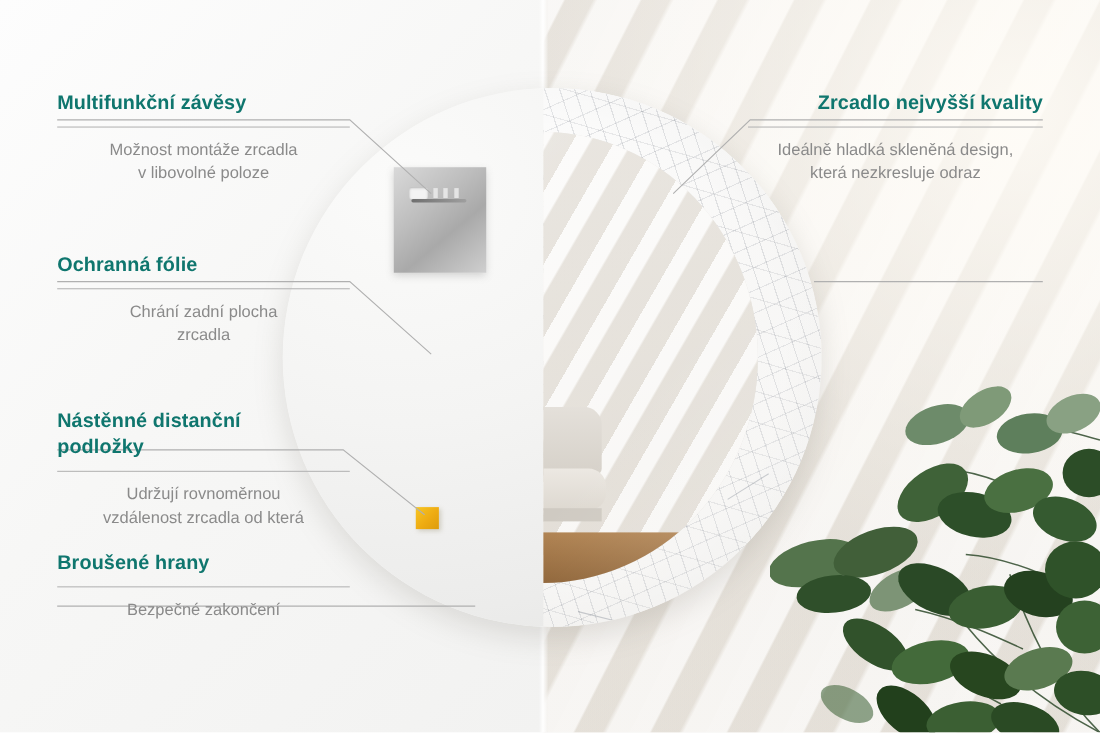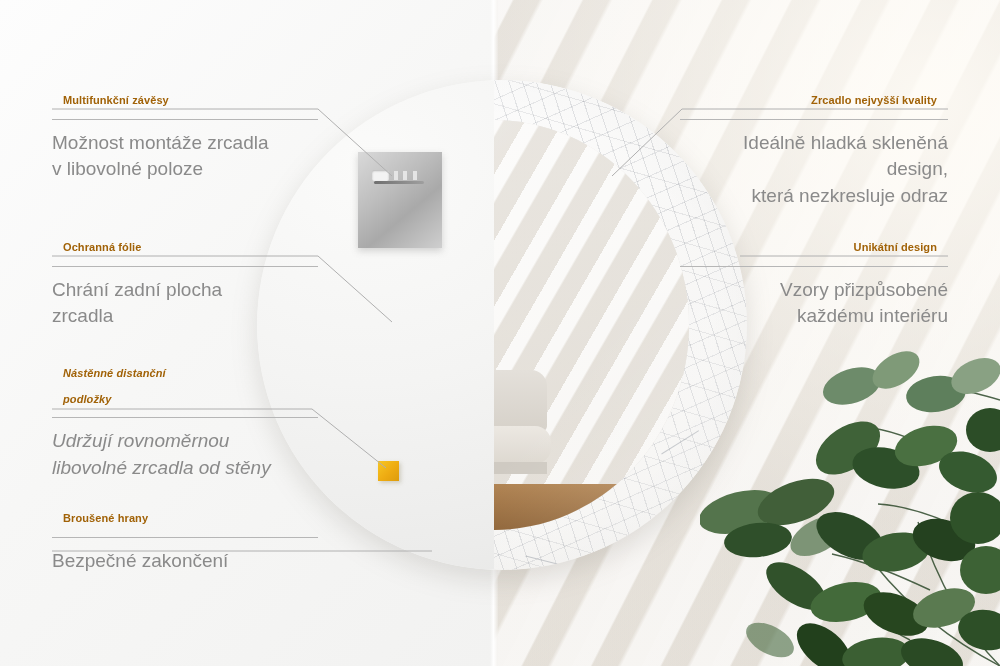--- a/index.html
+++ b/index.html
@@ -94,22 +94,22 @@
   .hanger .slot .bar{position:absolute;left:2px;top:11px;width:50px;height:3px;border-radius:2px;
     background:linear-gradient(90deg,#6f6f6f,#9f9f9f);}
   .hanger .slot .t1,.hanger .slot .t2,.hanger .slot .t3{position:absolute;top:1px;width:4px;height:9px;background:#e9e9e9;opacity:.9;}
   .hanger .slot .t1{left:22px;} .hanger .slot .t2{left:31px;} .hanger .slot .t3{left:41px;}
   .pad{position:absolute;left:378px;top:461px;width:21px;height:20px;
     background:linear-gradient(135deg,#f7c623 0%,#eeab12 55%,#dd9c0c 100%);
     box-shadow:2px 2px 4px rgba(150,140,110,0.35);}
 
   
   .callout{position:absolute;}
-  .callout h3{margin:11px;font-size:11px;font-weight:bold;color:#a16207;line-height:1.32;letter-spacing:.1px;}
-  .callout p{margin:0;font-size:19px;color:#8a8a8a;line-height:1.42;font-weight:400;}
+  .callout h3{margin:0;font-size:18px;font-weight:bold;color:#0f766e;line-height:1.32;letter-spacing:.1px;}
+  .callout p{margin:0;font-size:15px;color:#8a8a8a;line-height:1.42;font-weight:400;text-align:center;}
   .callout .rule{height:1px;background:#b6b6b6;margin:9px 0 10px 0;}
   .co-left{left:52px;width:266px;text-align:left;}
   .co-right{width:268px;text-align:right;}
 
   .leader{position:absolute;left:0;top:0;width:1000px;height:666px;pointer-events:none;}
 
   
   #plant{position:absolute;left:700px;top:340px;width:300px;height:326px;pointer-events:none;}
 </style>
 </head>
@@ -233,47 +233,41 @@
     <p>v libovolné poloze</p>
   </div>
 
   <div class="callout co-left" style="top:229px;">
     <h3>Ochranná fólie</h3>
     <div class="rule"></div>
     <p>Chrání zadní plocha</p>
     <p>zrcadla</p>
   </div>
 
-  <div class="callout co-left" style="top:355px;font-style:italic;">
+  <div class="callout co-left" style="top:371px;">
     <h3>Nástěnné distanční</h3>
     <h3>podložky</h3>
     <div class="rule"></div>
     <p>Udržují rovnoměrnou</p>
-    <p>libovolné zrcadla od stěny</p>
+    <p>vzdálenost zrcadla od která</p>
   </div>
 
   <div class="callout co-left" style="top:500px;">
     <h3>Broušené hrany</h3>
     <div class="rule"></div>
     <p>Bezpečné zakončení</p>
   </div>
 
   <div class="callout co-right" style="left:680px;top:82px;">
     <h3>Zrcadlo nejvyšší kvality</h3>
     <div class="rule"></div>
     <p>Ideálně hladká skleněná design,</p>
     <p>která nezkresluje odraz</p>
   </div>
 
-  <div class="callout co-right" style="left:680px;top:229px;">
-    <h3>Unikátní design</h3>
-    <div class="rule"></div>
-    <p>Vzory přizpůsobené</p>
-    <p>každému interiéru</p>
-  </div>
 
   <svg id="plant" viewBox="0 0 300 326">
     <g stroke="#2f4a2c" stroke-width="1.4" fill="none" opacity="0.85">
       <path d="M300,326 C250,300 210,268 176,226"></path>
       <path d="M300,326 C262,288 236,236 218,182"></path>
       <path d="M230,250 C200,236 168,222 132,214"></path>
       <path d="M265,190 C236,176 208,166 178,164"></path>
       <path d="M252,120 C226,104 198,92 172,88"></path>
       <path d="M300,60 C272,52 244,44 216,44"></path>
       <path d="M210,300 C182,286 160,268 140,248"></path>

